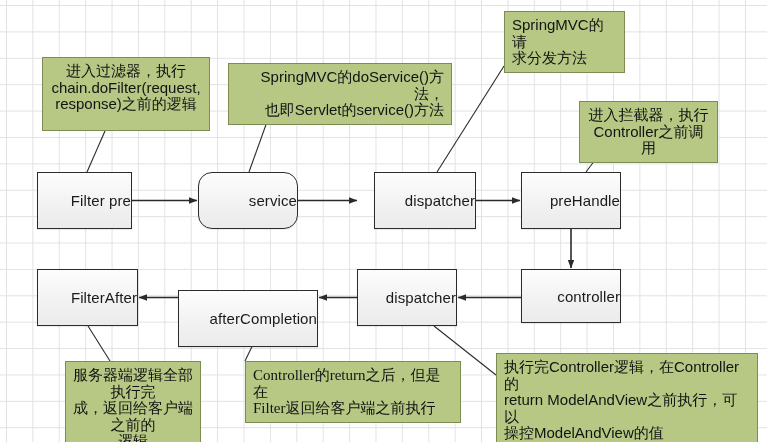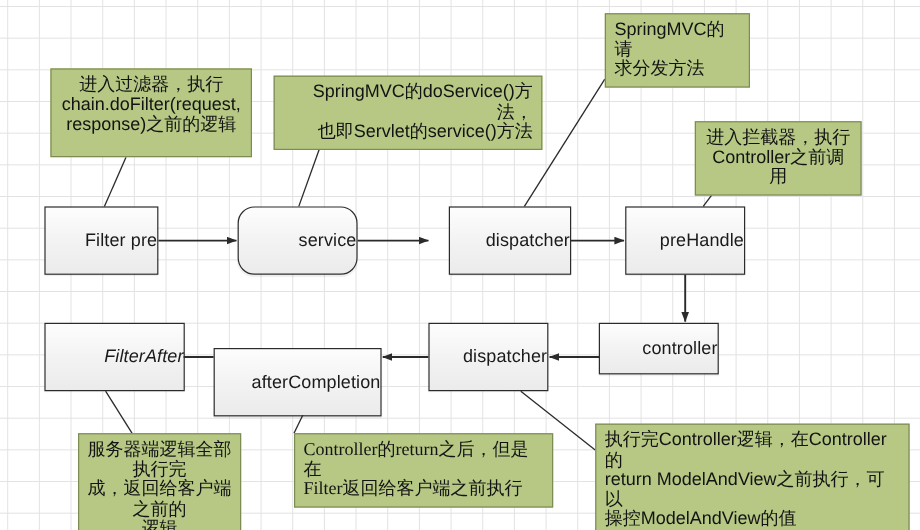--- a/index.html
+++ b/index.html
@@ -94,30 +94,30 @@
       </div>
       <div class="node" style="left: 198px; top: 172px; width: 100px; height: 57px; border-radius: 14px;">
         <span>service</span>
       </div>
       <div class="node" style="left: 374px; top: 172px; width: 102px; height: 57px;">
         <span>dispatcher</span>
       </div>
       <div class="node" style="left: 521px; top: 172px; width: 100px; height: 57px; padding-left: 28px;">
         <span>preHandle</span>
       </div>
-      <div class="node" style="left: 499px; top: 269px; width: 100px; height: 43px;">
+      <div class="node" style="left: 521px; top: 269px; width: 100px; height: 54px;">
         <span>controller</span>
       </div>
       <div class="node" style="left: 357px; top: 269px; width: 100px; height: 57px;">
         <span>dispatcher</span>
       </div>
       <div class="node" style="left: 178px; top: 269px; width: 140px; height: 57px; margin-top: 21px;">
         <span>afterCompletion</span>
       </div>
-      <div class="node" style="left: 37px; top: 269px; width: 117px; height: 57px; font-style: italic;">
+      <div class="node" style="left: 37px; top: 269px; width: 101px; height: 57px;">
         <span>FilterAfter</span>
       </div>
     </div>
   <div id="notes">
       <div class="note center" style="left: 42px; top: 57px; width: 168px; min-height: 74px;">进入过滤器，执行
 chain.doFilter(request,
 response)之前的逻辑</div>
       <div class="note center" style="left: 228px; top: 63px; width: 224px; min-height: 56px; text-align: right;">SpringMVC的doService()方法，
 也即Servlet的service()方法</div>
       <div class="note left" style="left: 504px; top: 11px; width: 121px; min-height: 55px;">SpringMVC的请

